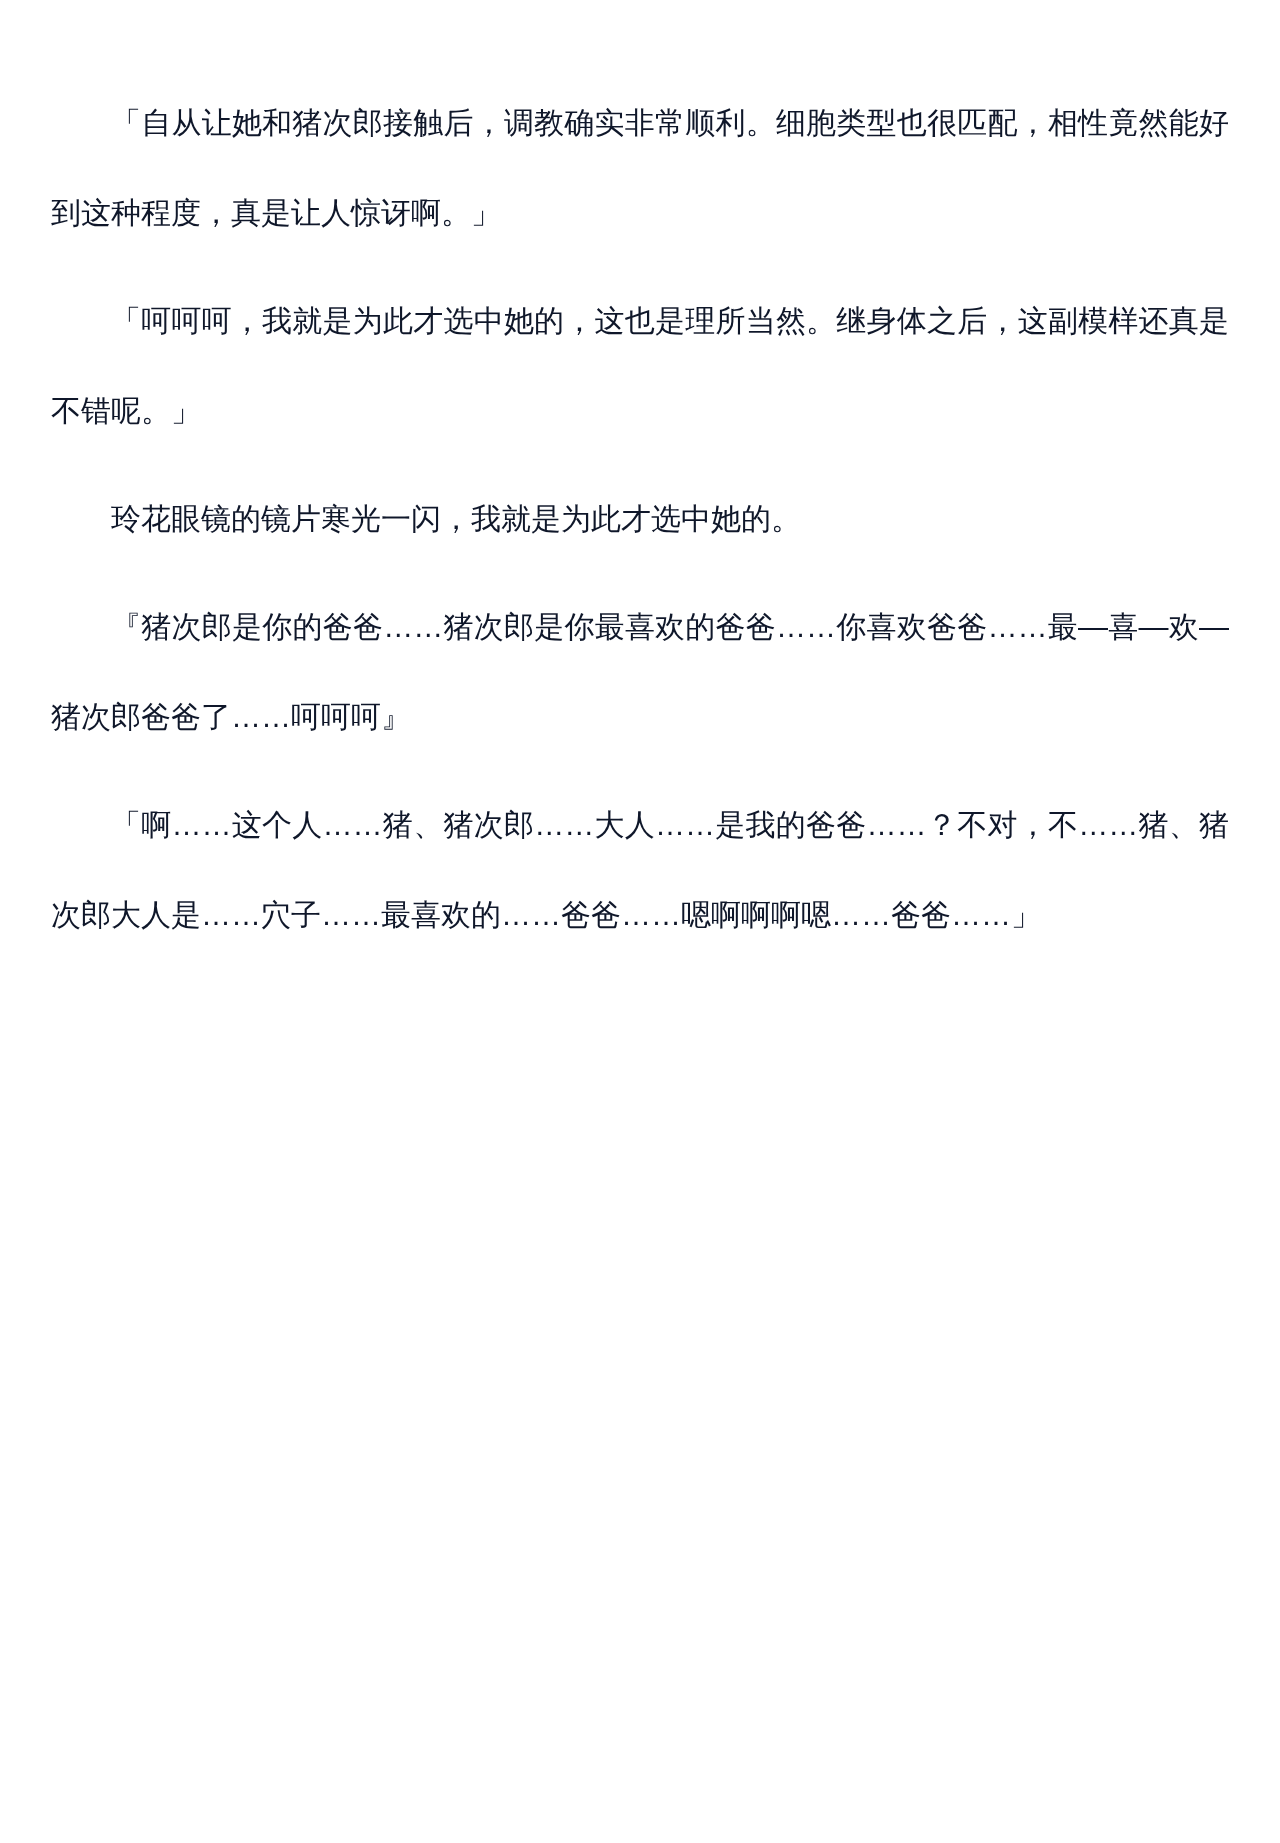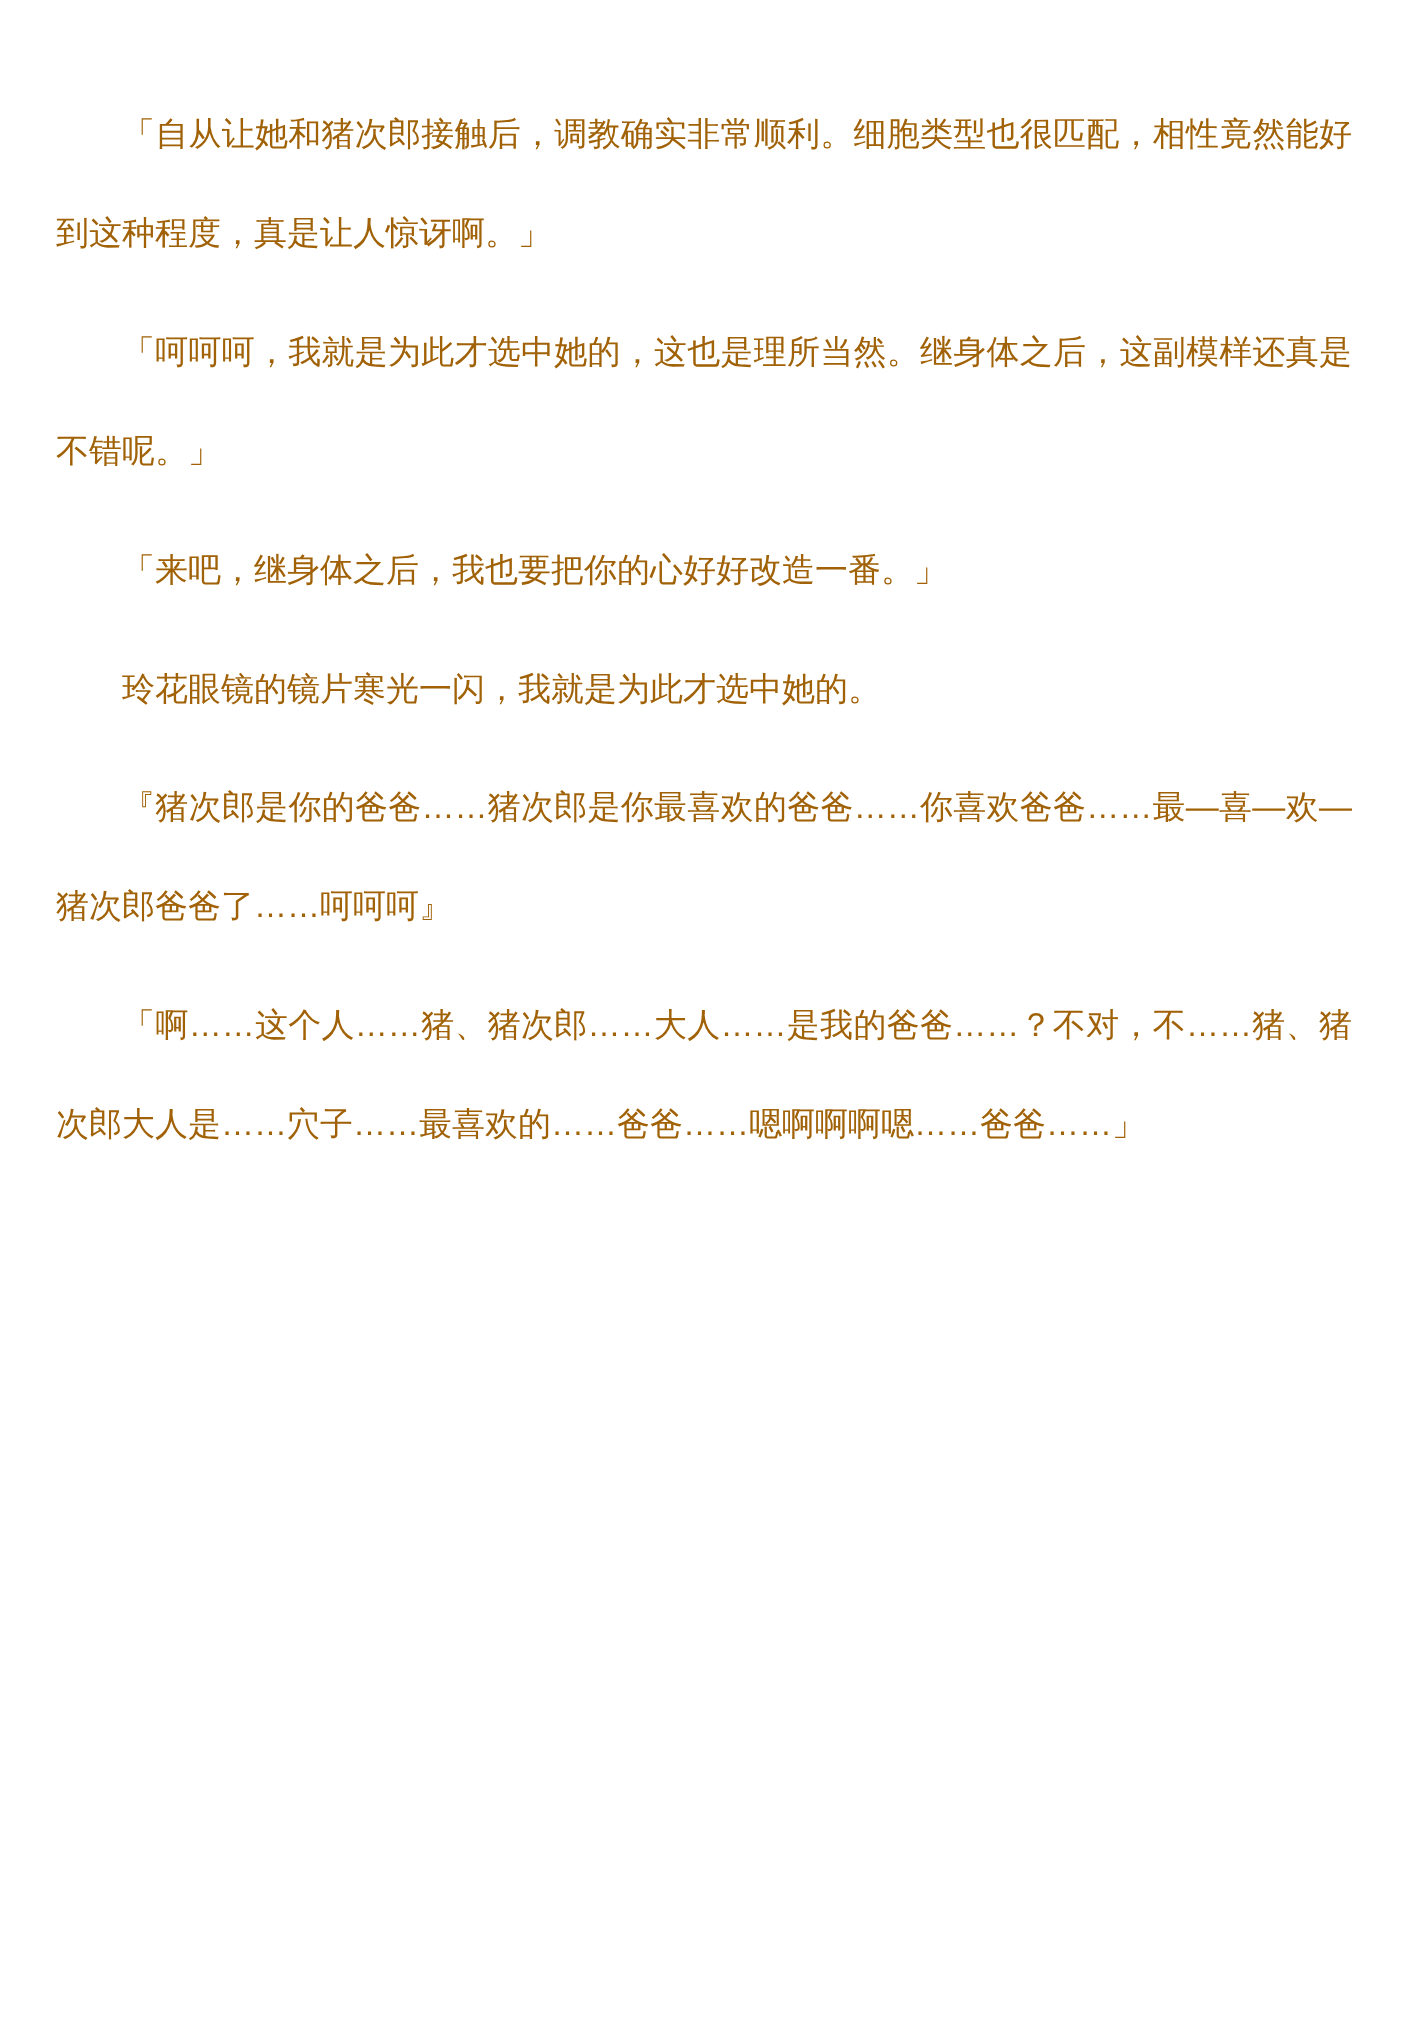--- a/index.html
+++ b/index.html
@@ -18,34 +18,33 @@
     width: 1280px;
     height: 1843px;
     padding: 78px 51px 0 51px;
     background: #ffffff;
   }
   .page p {
     margin: 0 0 18px 0;
     padding: 0;
     font-size: 30px;
     line-height: 90px;
-    color: #a16207;
+    color: #0f172a;
     text-indent: 2em;
     text-align: justify;
     letter-spacing: 0px;
     word-break: break-all;
     overflow-wrap: break-word;
   }
   .page p:last-child {
     margin-bottom: 0;
   }
 </style>
 </head>
 <body>
 
 <div class="page">
   <p>「自从让她和猪次郎接触后，调教确实非常顺利。细胞类型也很匹配，相性竟然能好到这种程度，真是让人惊讶啊。」</p>
   <p>「呵呵呵，我就是为此才选中她的，这也是理所当然。继身体之后，这副模样还真是不错呢。」</p>
-  <p>「来吧，继身体之后，我也要把你的心好好改造一番。」</p>
   <p>玲花眼镜的镜片寒光一闪，我就是为此才选中她的。</p>
   <p>『猪次郎是你的爸爸……猪次郎是你最喜欢的爸爸……你喜欢爸爸……最—喜—欢—猪次郎爸爸了……呵呵呵』</p>
   <p>「啊……这个人……猪、猪次郎……大人……是我的爸爸……？不对，不……猪、猪次郎大人是……穴子……最喜欢的……爸爸……嗯啊啊啊嗯……爸爸……」</p>
 </div>
 
 </body></html>

